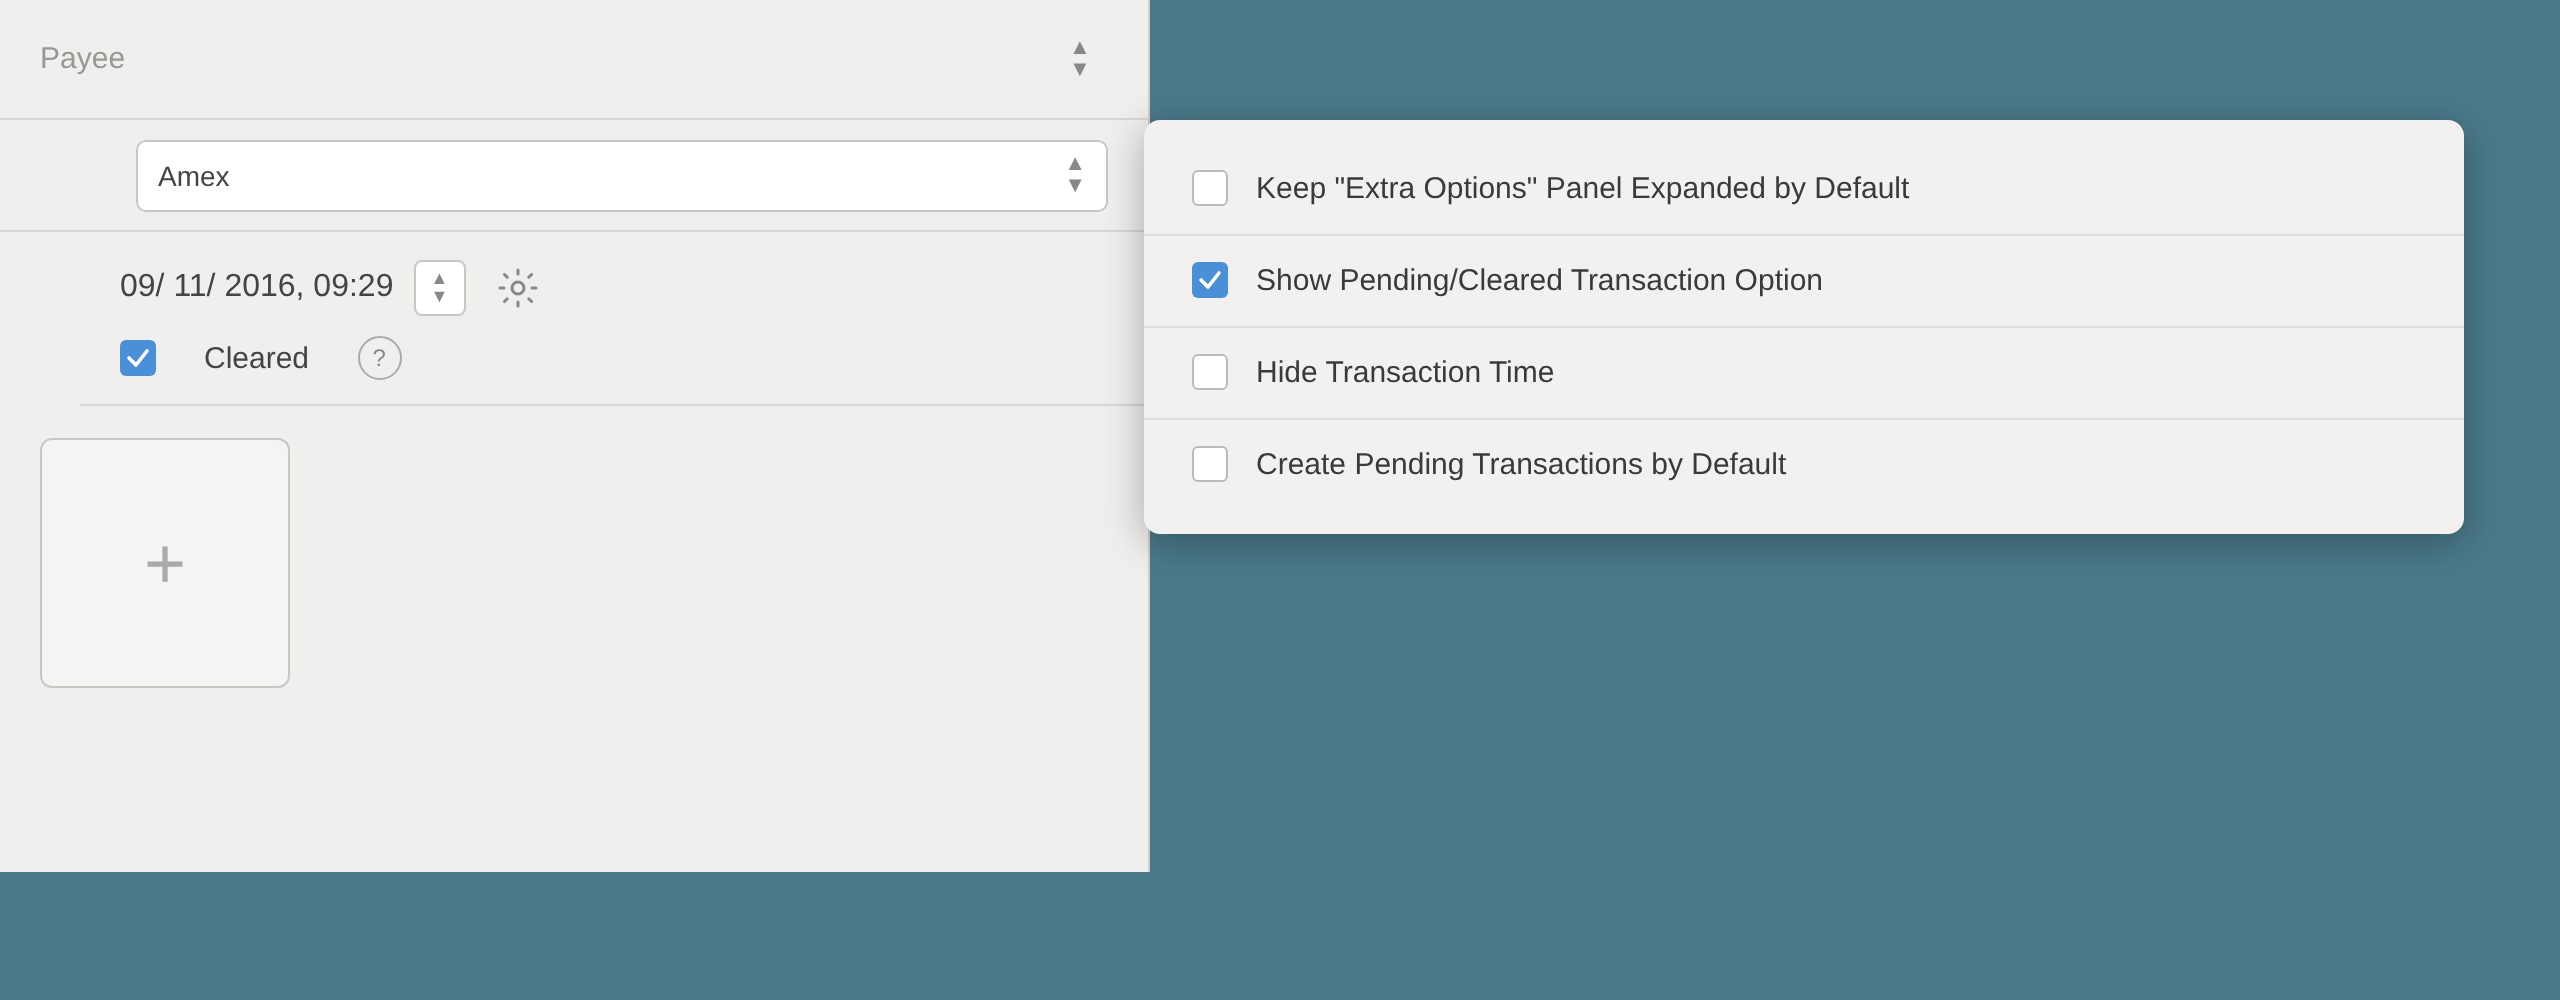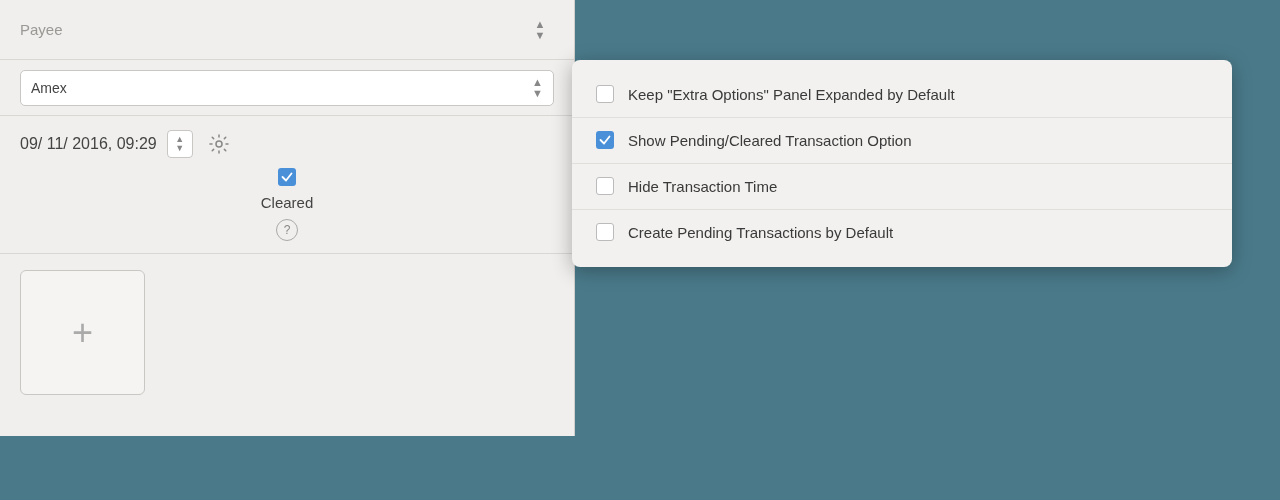--- a/index.html
+++ b/index.html
@@ -73,31 +73,33 @@
     .select-box {
       display: flex;
       align-items: center;
       justify-content: space-between;
       border: 1px solid #c8c7c4;
       border-radius: 5px;
       background-color: #fff;
       padding: 6px 10px;
       width: 100%;
       cursor: pointer;
+      margin-left: 48px;
     }
 
     .select-value {
       font-size: 14px;
       color: #444;
     }
 
     
     .date-row {
       padding: 12px 20px 8px 20px;
       border-bottom: 1px solid #d8d7d4;
+      margin-left: 40px;
     }
 
     .date-line {
       display: flex;
       align-items: center;
       gap: 10px;
       margin-bottom: 8px;
     }
 
     .date-text {
@@ -126,23 +128,22 @@
       width: 32px;
       height: 32px;
       cursor: pointer;
       color: #888;
       font-size: 18px;
     }
 
     .cleared-line {
       display: flex;
       align-items: center;
-      gap: 8px;
+      gap: 24px;
       padding-bottom: 4px;
-      flex-direction: column;
     }
 
     .checkbox-blue {
       width: 18px;
       height: 18px;
       background-color: #4a90d9;
       border-radius: 3px;
       display: flex;
       align-items: center;
       justify-content: center;

